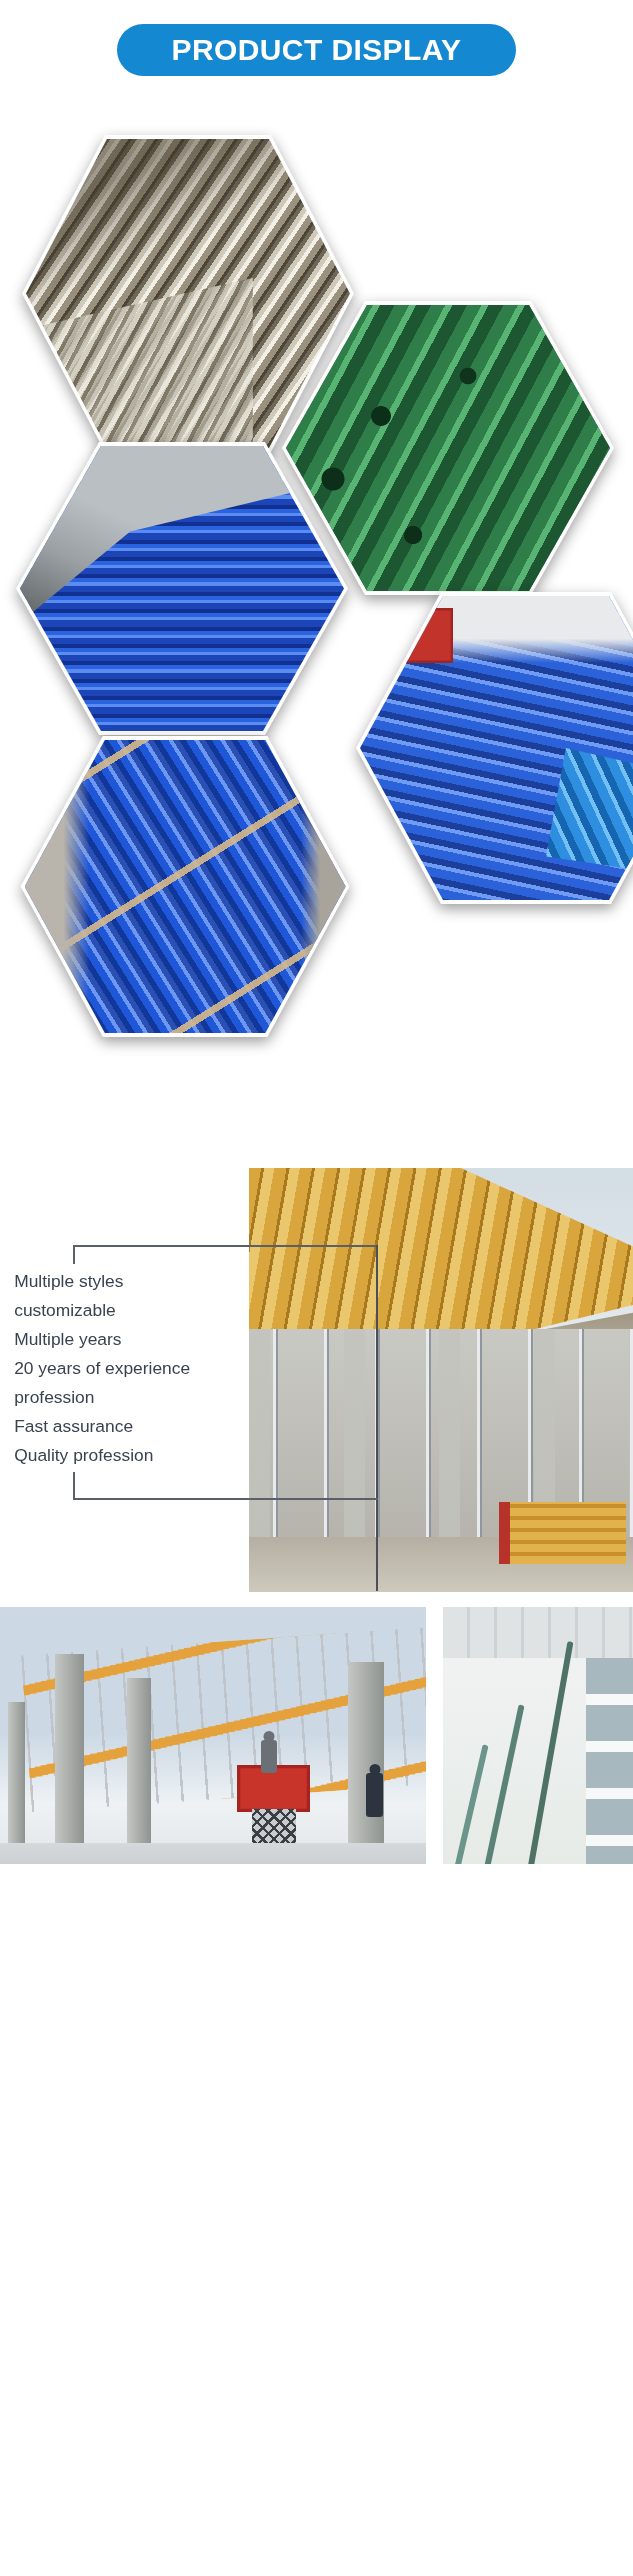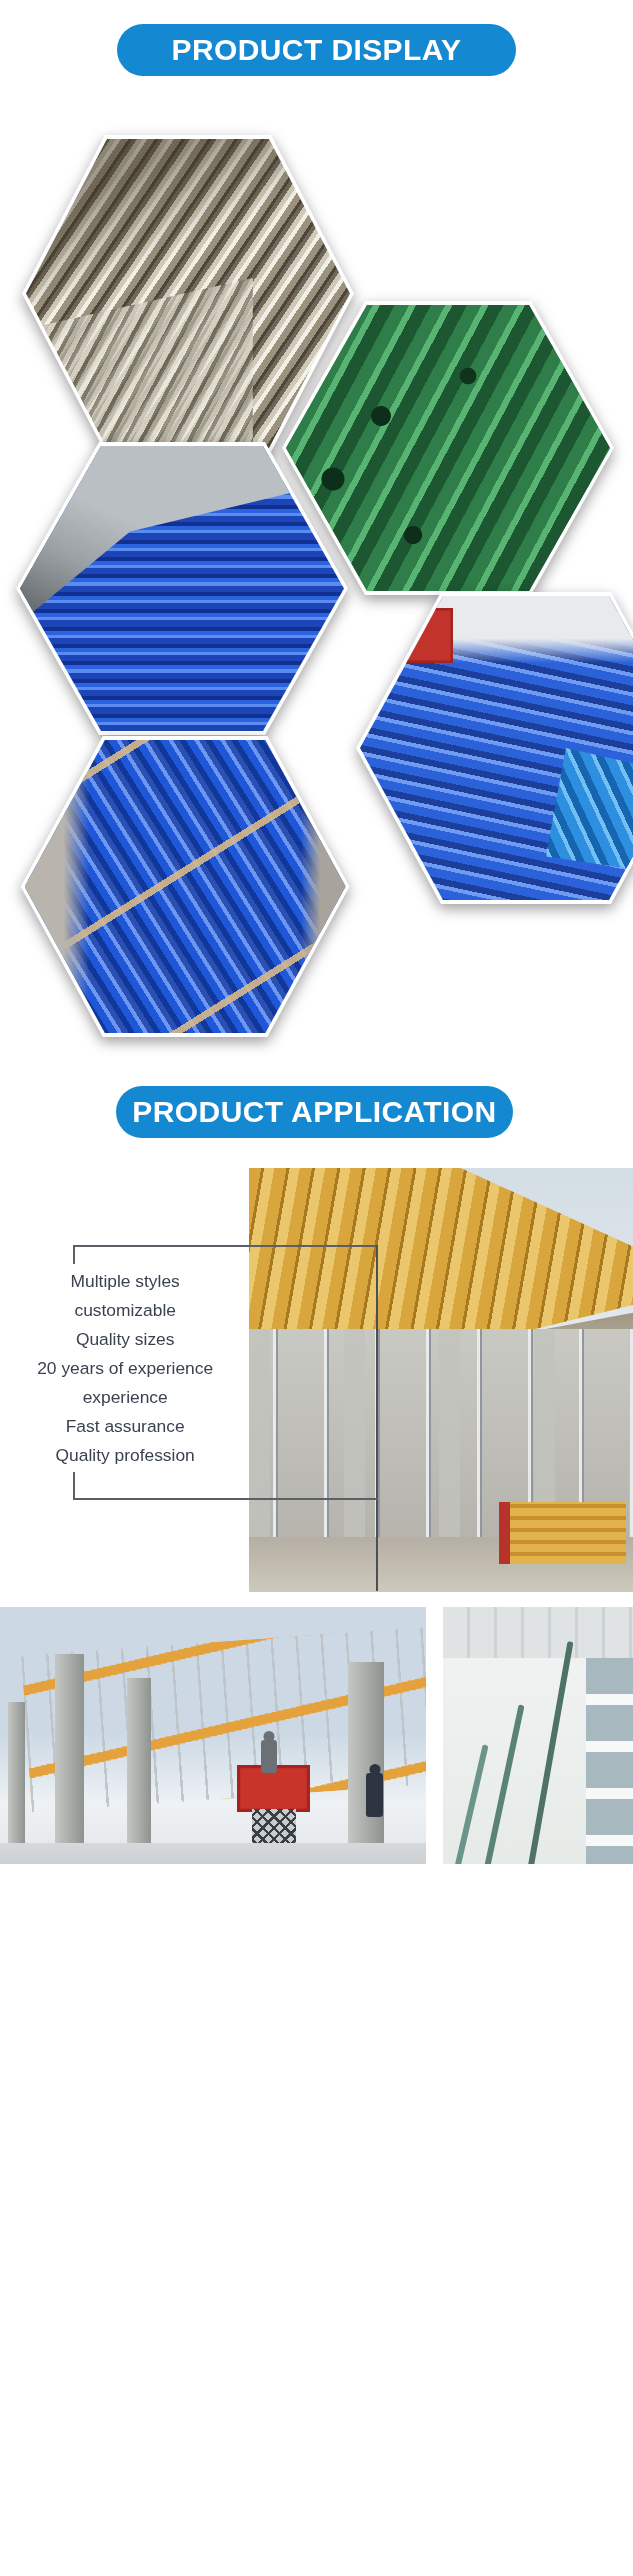--- a/index.html
+++ b/index.html
@@ -74,21 +74,21 @@
       linear-gradient(90deg,#b8322c 0 11px,rgba(0,0,0,0) 11px),
       repeating-linear-gradient(0deg,#e2b34c 0 8px,#c98f2a 8px 12px);}
   .bracket{position:absolute;background:#5a5f68;}
   #bk-top-stub{left:73px;top:1245px;width:1.6px;height:19px;}
   #bk-top-h{left:73px;top:1245px;width:305px;height:1.6px;}
   #bk-vert{left:376px;top:1245px;width:1.6px;height:346px;background:#4b5058;}
   #bk-bot-stub{left:73px;top:1472px;width:1.6px;height:27px;}
   #bk-bot-h{left:73px;top:1498px;width:305px;height:1.6px;}
   .features{position:absolute;left:14.2px;top:1267px;width:222px;}
   .features li{list-style:none;margin:0;padding:0;height:29px;line-height:29px;
-      font-size:17.4px;color:#3a4250;text-align:center;}
+      font-size:17.4px;color:#3a4250;}
   .features ul{margin:0;padding:0;}
   
   .g-left{position:absolute;left:0;top:1607px;width:426px;height:281px;
       background:linear-gradient(180deg,#ccd9e4 0 45%,#eef2f5 70%,#dfe1e3 100%);overflow:hidden;}
   .gl-frames{position:absolute;left:6%;top:12%;width:96%;height:56%;transform:rotate(-4deg);
       background:
       repeating-linear-gradient(171deg,rgba(0,0,0,0) 0 30px,#e5a23c 30px 40px,rgba(0,0,0,0) 40px 82px),
       repeating-linear-gradient(90deg,rgba(190,196,201,.95) 0 2.4px,rgba(0,0,0,0) 2.4px 25px);}
   .gl-col{position:absolute;background:linear-gradient(90deg,#c4c7c3,#8f938f);}
   .gl-lift{position:absolute;left:237px;top:158px;width:73px;height:47px;background:#c8332a;
@@ -193,45 +193,42 @@
     </div>
   </div>
   <div class="hex-outer" id="hexE">
     <div class="hex-white">
       <div class="hex-img">
         <div class="edge-wall"></div>
       </div>
     </div>
   </div>
 
-  <div class="pill" id="pill-application">
-    <span>PRODUCT APPLICATION</span>
-  </div>
 
   <div class="app-photo">
     <div class="app-slab"></div>
     <div class="app-slab-shadow"></div>
     <div class="app-props"></div>
     <div class="app-ground"></div>
     <div class="app-timber"></div>
   </div>
 
   <div class="bracket" id="bk-top-stub"></div>
   <div class="bracket" id="bk-top-h"></div>
   <div class="bracket" id="bk-vert"></div>
   <div class="bracket" id="bk-bot-stub"></div>
   <div class="bracket" id="bk-bot-h"></div>
 
   <div class="features">
     <ul>
       <li>Multiple styles</li>
       <li>customizable</li>
-      <li>Quality sizes</li>
+      <li>Multiple years</li>
       <li>20 years of experience</li>
-      <li>experience</li>
+      <li>profession</li>
       <li>Fast assurance</li>
       <li>Quality profession</li>
     </ul>
   </div>
 
   <div class="g-left">
     <div class="gl-frames"></div>
     <div class="gl-col" style="left:55px;top:47px;width:28.5px;height:198px;"></div>
     <div class="gl-col" style="left:127px;top:71px;width:24px;height:174px;"></div>
     <div class="gl-col" style="left:348px;top:55px;width:36px;height:198px;"></div>

